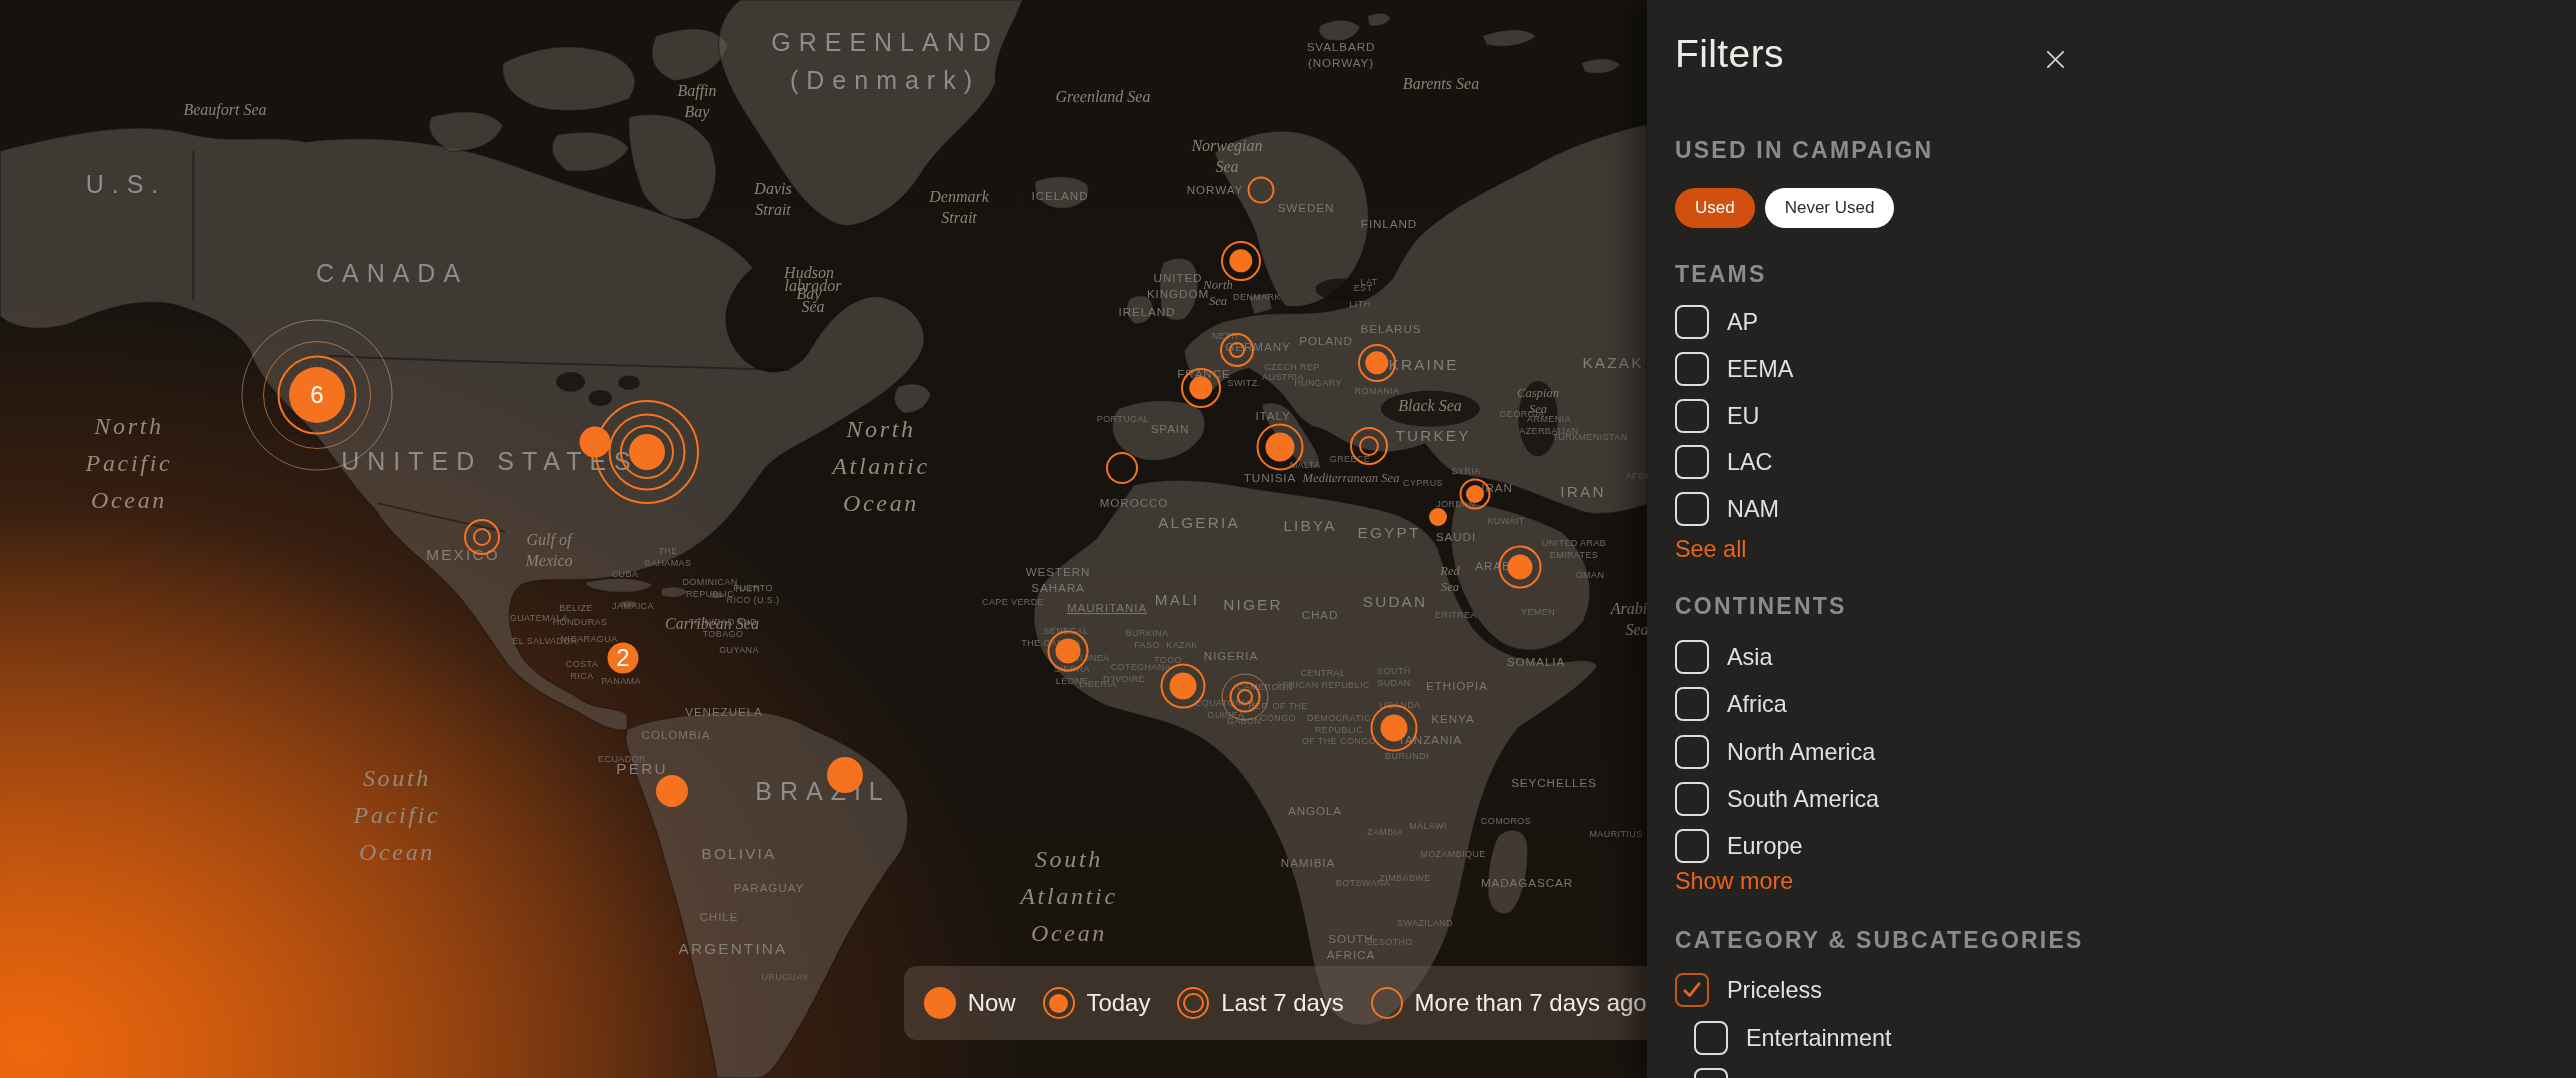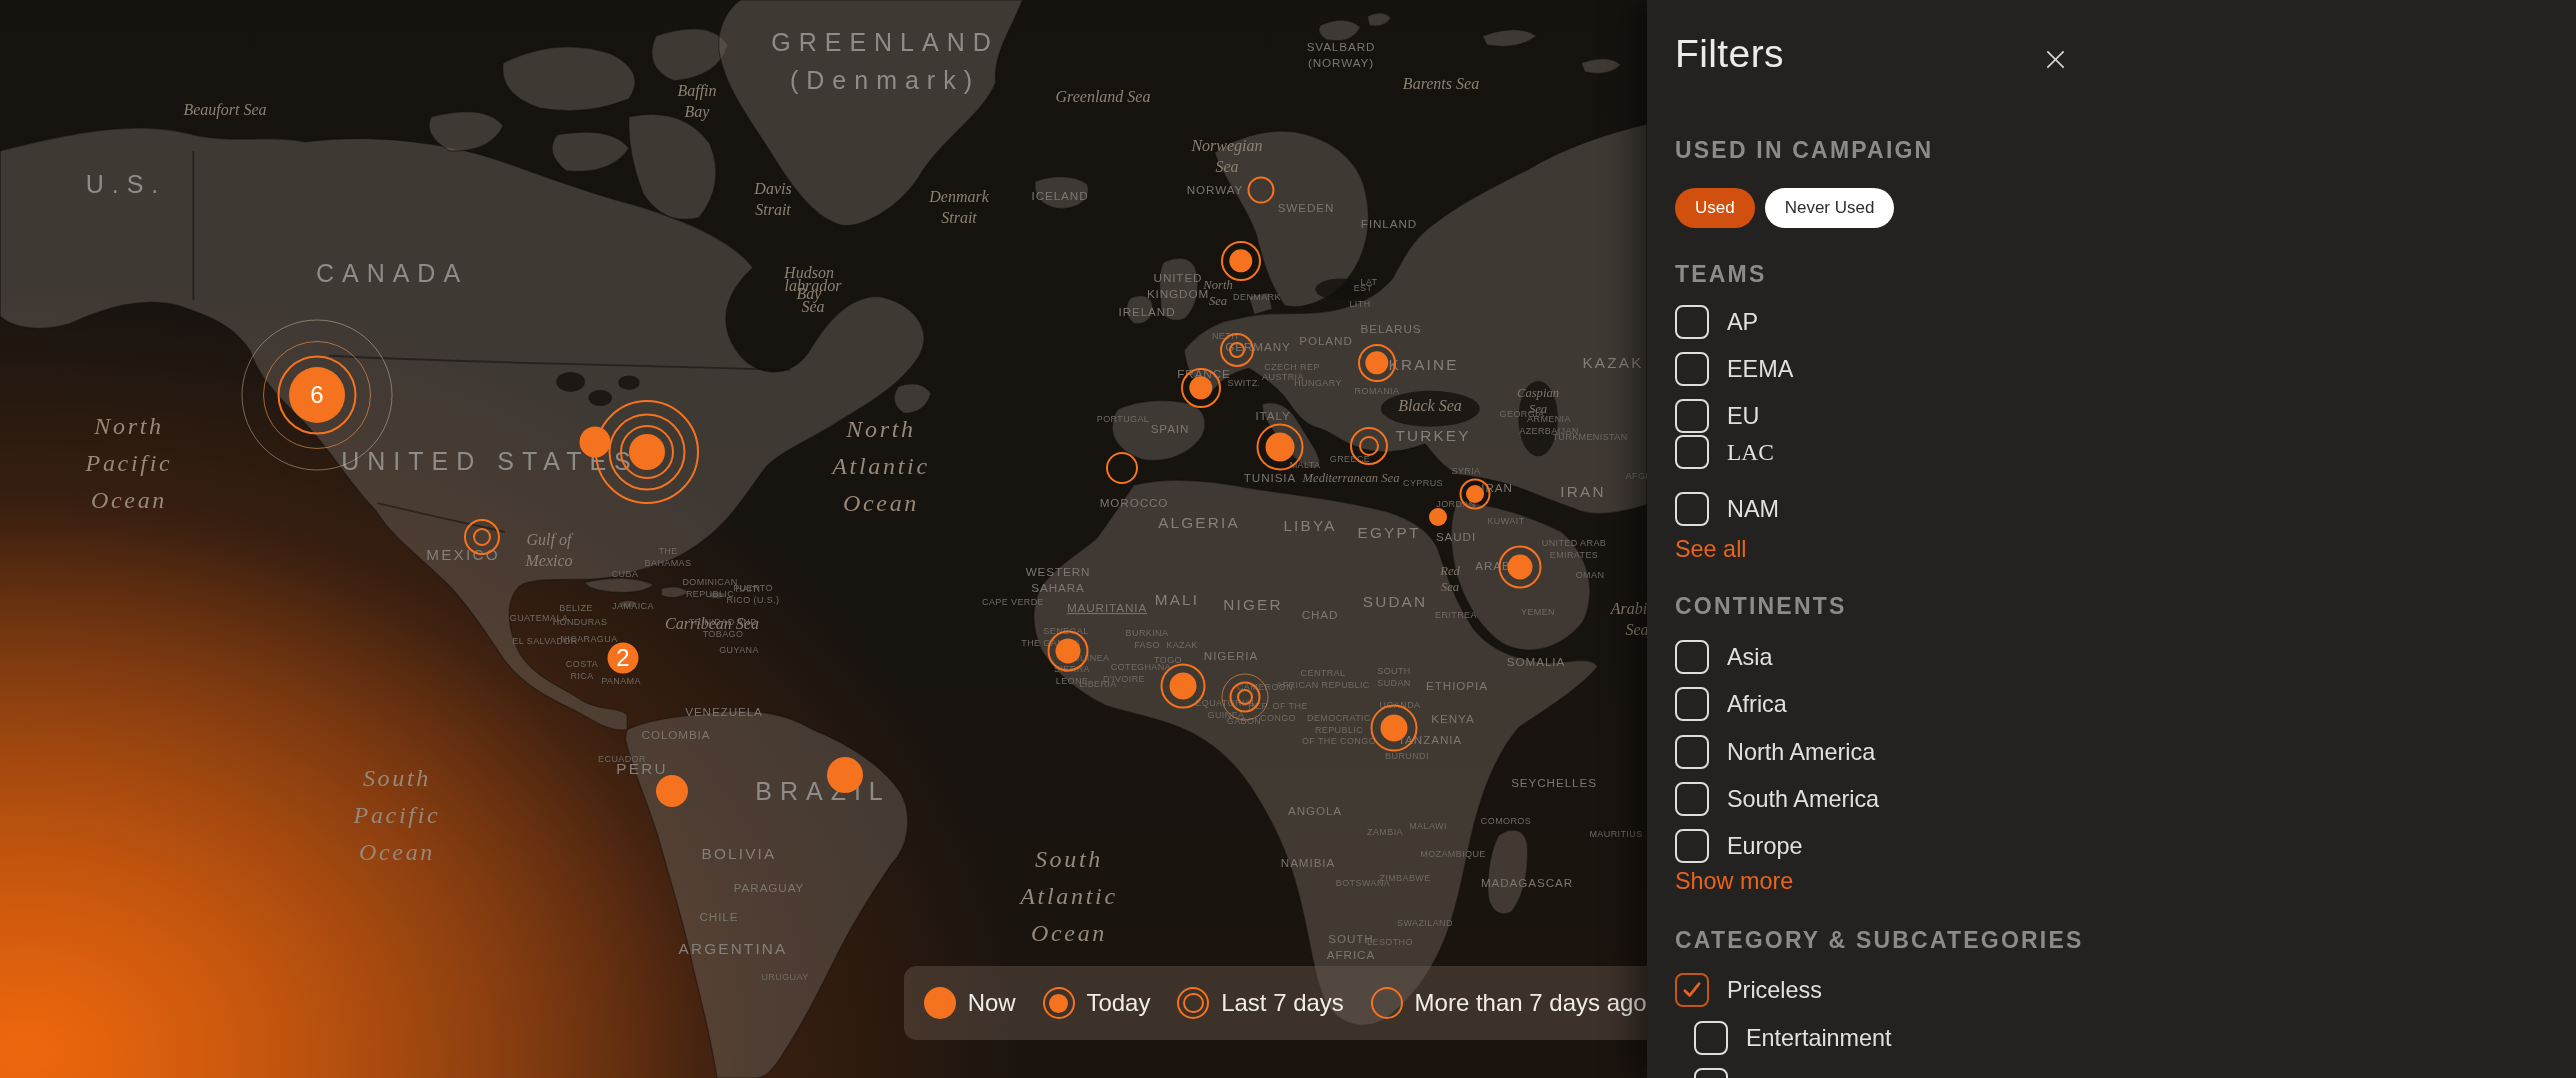--- a/index.html
+++ b/index.html
@@ -498,21 +498,21 @@
           <span class="cb-label">AP</span>
         </div>
         <div class="prow" style="top: 345px; left: 28px;">
           <div class="cb"></div>
           <span class="cb-label">EEMA</span>
         </div>
         <div class="prow" style="top: 392px; left: 28px;">
           <div class="cb"></div>
           <span class="cb-label">EU</span>
         </div>
-        <div class="prow" style="top: 428px; left: 28px; font-family: Liberation Serif, serif;">
+        <div class="prow" style="top: 438px; left: 28px;">
           <div class="cb"></div>
           <span class="cb-label">LAC</span>
         </div>
         <div class="prow" style="top: 485px; left: 28px;">
           <div class="cb"></div>
           <span class="cb-label">NAM</span>
         </div>
       </div>
     <div class="plink" id="link-teams">See all</div>
 

